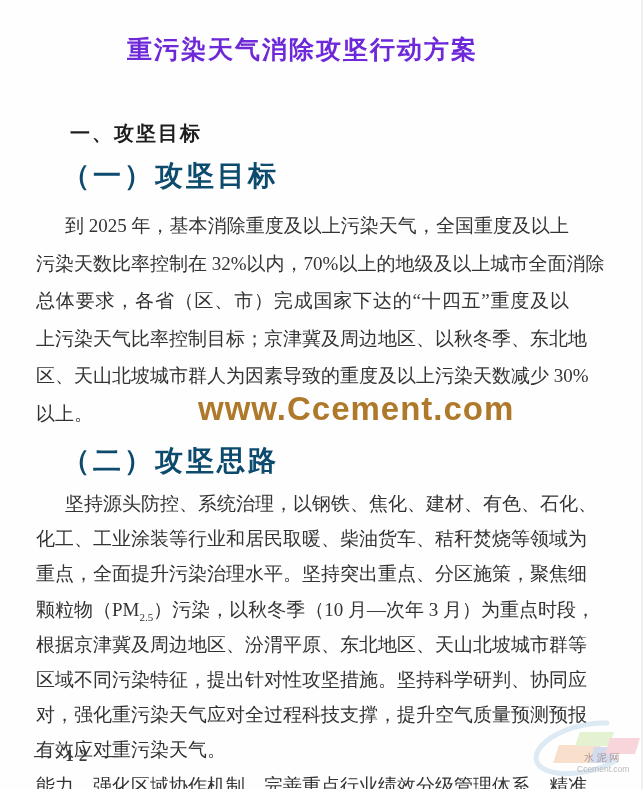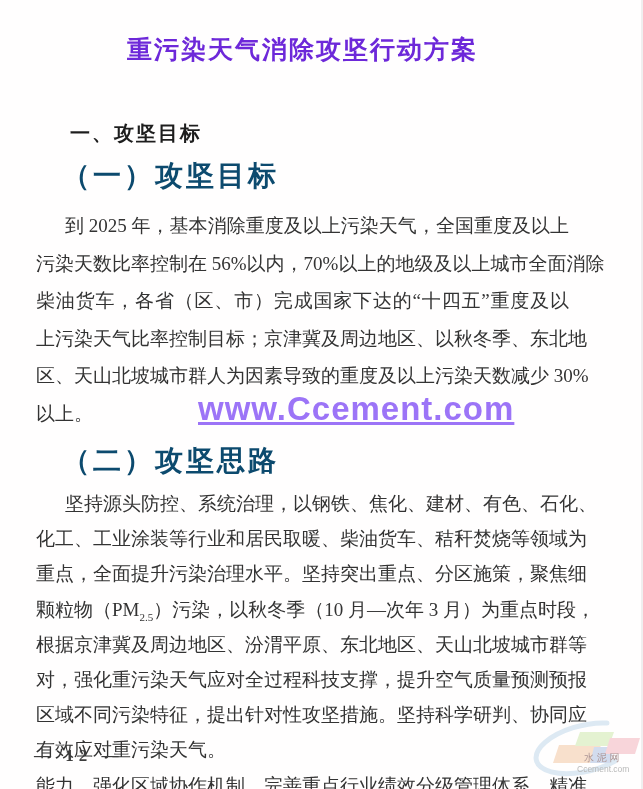--- a/index.html
+++ b/index.html
@@ -68,25 +68,24 @@
     color:#cbcbcb;opacity:0.78;
     font-family:"Liberation Serif","DejaVu Serif",serif;
     white-space:nowrap;
     user-select:none;
   }
   .wm-url{
     position:absolute;z-index:1;
     left:198px;top:390px;
     font-size:33px;letter-spacing:1px;
     font-weight:600;
-    color:#8b5cf6;opacity:0.85;
+    color:#a16207;opacity:0.85;
     font-family:"Liberation Sans","DejaVu Sans",sans-serif;
     white-space:nowrap;
     user-select:none;
-    text-decoration:underline;
   }
   .page-footer{
     position:absolute;z-index:2;
     left:34px;top:746px;
     font-size:17px;letter-spacing:5px;
     color:#3c3c3c;
     font-weight:bold;
   }
   .corner-logo{
     position:absolute;z-index:1;
@@ -104,37 +103,37 @@
   <div class="content">
 
     <h1 class="doc-title">重污染天气消除攻坚行动方案</h1>
 
     <h2 class="section-heading">一、攻坚目标</h2>
 
     <h3 class="sub-heading">（一）攻坚目标</h3>
 
     <div class="para">
       <div class="line first">到 2025 年，基本消除重度及以上污染天气，全国重度及以上</div>
-      <div class="line">污染天数比率控制在 56%以内，70%以上的地级及以上城市全面消除</div>
-      <div class="line">柴油货车，各省（区、市）完成国家下达的“十四五”重度及以</div>
+      <div class="line">污染天数比率控制在 32%以内，70%以上的地级及以上城市全面消除</div>
+      <div class="line">总体要求，各省（区、市）完成国家下达的“十四五”重度及以</div>
       <div class="line">上污染天气比率控制目标；京津冀及周边地区、以秋冬季、东北地</div>
       <div class="line">区、天山北坡城市群人为因素导致的重度及以上污染天数减少 30%</div>
       <div class="line last">以上。</div>
     </div>
 
     <h3 class="sub-heading">（二）攻坚思路</h3>
 
     <div class="para second">
       <div class="line first">坚持源头防控、系统治理，以钢铁、焦化、建材、有色、石化、</div>
       <div class="line">化工、工业涂装等行业和居民取暖、柴油货车、秸秆焚烧等领域为</div>
       <div class="line">重点，全面提升污染治理水平。坚持突出重点、分区施策，聚焦细</div>
       <div class="line"><span>颗粒物（PM</span><sub class="pm">2.5</sub><span>）污染，以秋冬季（10 月—次年 3 月）为重点时段，</span></div>
       <div class="line">根据京津冀及周边地区、汾渭平原、东北地区、天山北坡城市群等</div>
+      <div class="line">区域不同污染特征，提出针对性攻坚措施。坚持科学研判、协同应</div>
       <div class="line">对，强化重污染天气应对全过程科技支撑，提升空气质量预测预报</div>
-      <div class="line">区域不同污染特征，提出针对性攻坚措施。坚持科学研判、协同应</div>
       <div class="line last">有效应对重污染天气。</div>
       <div class="line">能力，强化区域协作机制，完善重点行业绩效分级管理体系，精准</div>
     </div>
 
   </div>
 
   <div class="page-footer">— 12 —</div>
 
   <svg class="corner-logo" viewBox="0 0 138 74" xmlns="http://www.w3.org/2000/svg">
     <path d="M 104 12 A 50 23 -14 1 0 112 50" fill="none" stroke="#dde9f3" stroke-width="5" stroke-linecap="round"></path>

